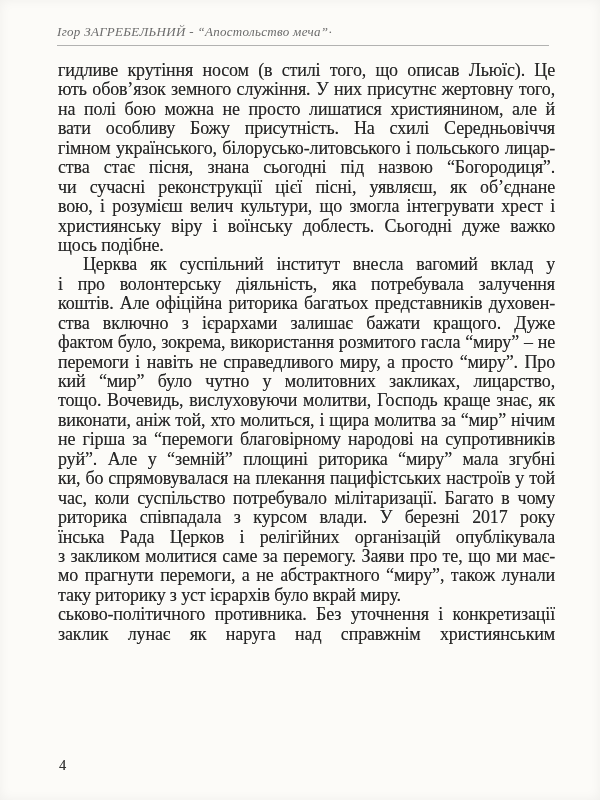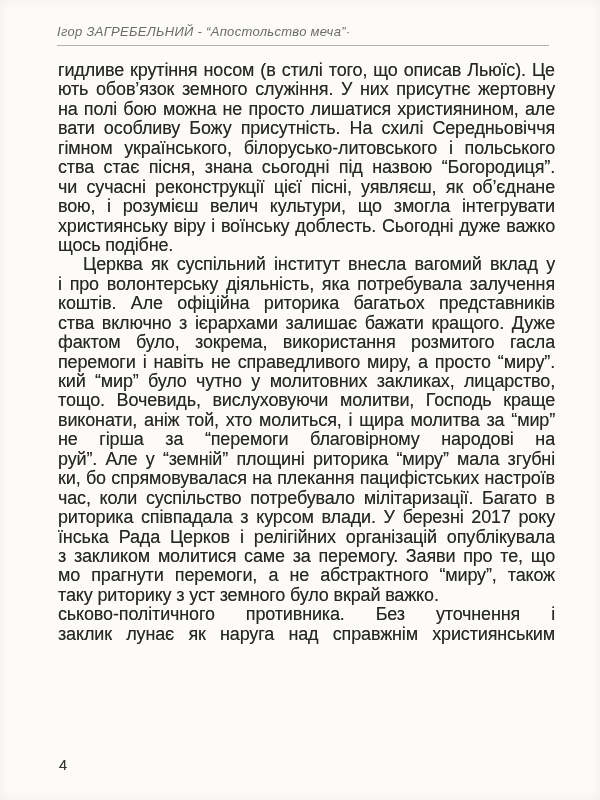--- a/index.html
+++ b/index.html
@@ -1,21 +1,21 @@
 <!DOCTYPE html>
 <html style="--bg: #fcfbf8; --text: #272727; --header-text: #6b6b6b; --rule: #9a9a9a;"><head>
 <meta charset="utf-8">
 <style>
   :root{
     --bg:#fcfbf8;
     --text:#272727;
     --header-text:#6b6b6b;
     --rule:#9a9a9a;
   }
-  *{margin:0;padding:0;box-sizing:border-box;}
+  *{margin:0;padding:0;box-sizing:border-box;font-family:Liberation Serif, serif;}
   html,body{width:600px;height:800px;}
   body{background:#ffffff;font-family:"Liberation Sans",sans-serif;}
   .page{
     position:relative;width:600px;height:800px;
     background:var(--bg);
     overflow:hidden;
     box-shadow:inset 0 0 12px rgba(0,0,0,0.05);
   }
   .running-header{
     position:absolute;left:57px;top:24px;width:495px;
@@ -75,18 +75,18 @@
       <div class="line">тощо. Вочевидь, вислуховуючи молитви, Господь краще знає, як їх</div>
       <div class="line">виконати, аніж той, хто молиться, і щира молитва за “мир” нічим</div>
       <div class="line">не гірша за “перемоги благовірному народові на супротивників да-</div>
       <div class="line">руй”. Але у “земній” площині риторика “миру” мала згубні наслід-</div>
       <div class="line">ки, бо спрямовувалася на плекання пацифістських настроїв у той</div>
       <div class="line">час, коли суспільство потребувало мілітаризації. Багато в чому така</div>
       <div class="line">риторика співпадала з курсом влади. У березні 2017 року Всеукра-</div>
       <div class="line">їнська Рада Церков і релігійних організацій опублікувала звернення</div>
       <div class="line">з закликом молитися саме за перемогу. Заяви про те, що ми має-</div>
       <div class="line">мо прагнути перемоги, а не абстрактного “миру”, також лунали на</div>
-      <div class="line final">таку риторику з уст земного було вкрай важко.</div>
+      <div class="line final">таку риторику з уст ієрархів було вкрай миру.</div>
       <div class="line">ськово-політичного противника. Без уточнення і конкретизації цей</div>
       <div class="line">заклик лунає як наруга над справжнім християнським прощенням –</div>
     </div>
   <div class="page-number">4</div>
 </div>
 
 </body></html>

